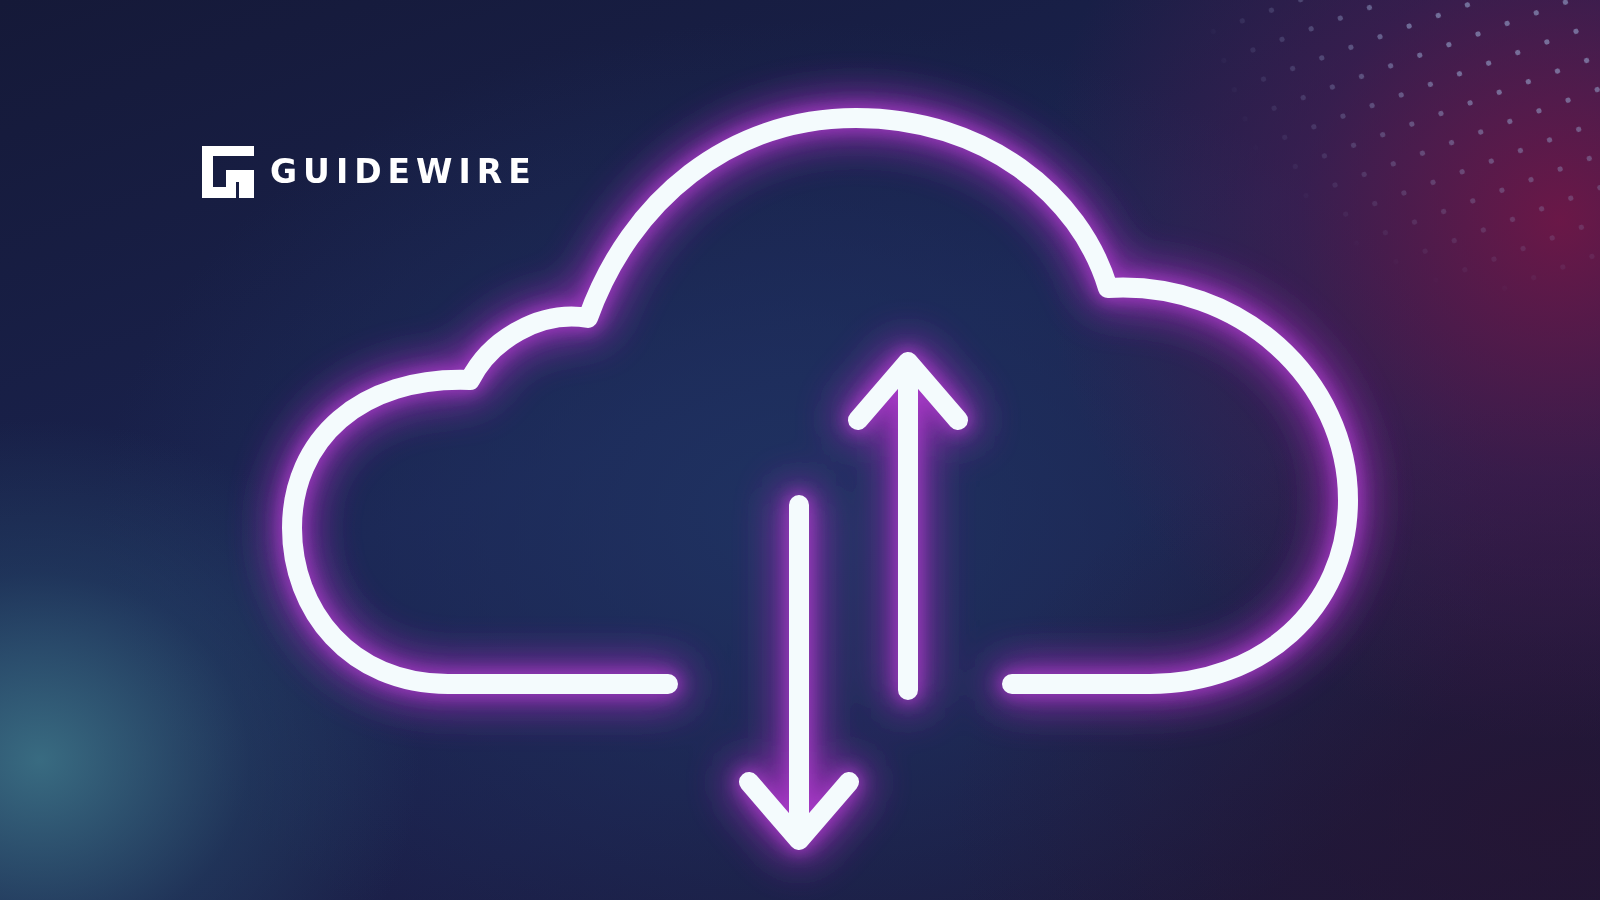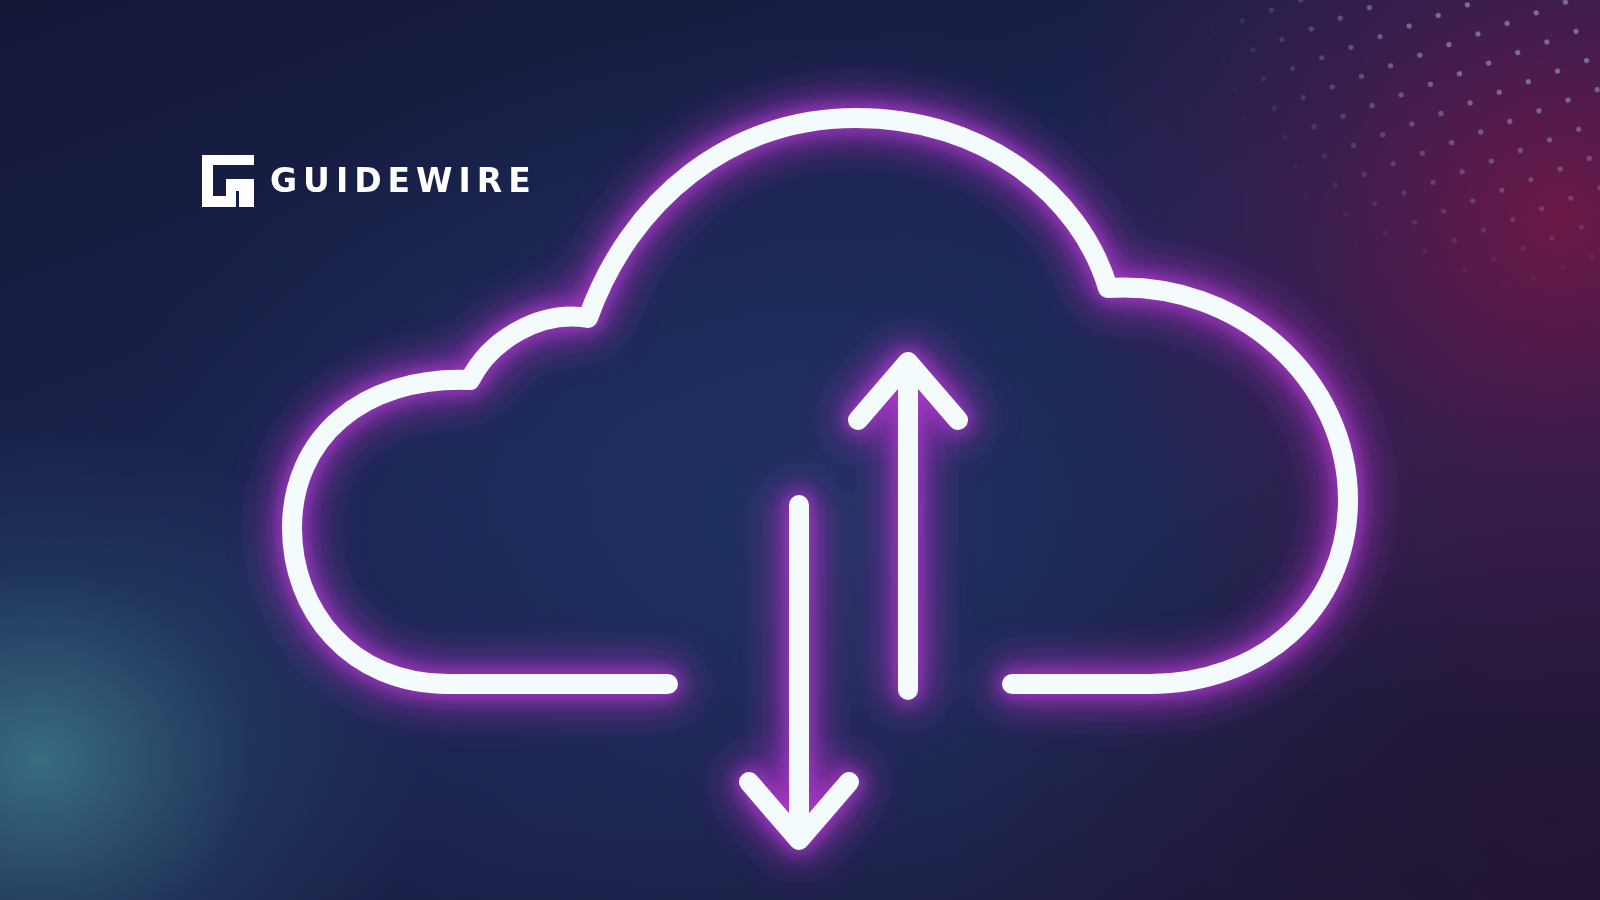--- a/index.html
+++ b/index.html
@@ -14,21 +14,21 @@
   }
   .dots { position:absolute; left:1150px; top:-40px; width:520px; height:520px;
     background-image: radial-gradient(circle, rgba(150,165,205,0.75) 2.3px, rgba(0,0,0,0) 3px);
     background-size: 31px 31px;
     transform: rotate(-20deg);
     -webkit-mask-image: radial-gradient(ellipse 420px 420px at 460px 60px, #000 30%, rgba(0,0,0,0) 80%);
     mask-image: radial-gradient(ellipse 420px 420px at 460px 60px, #000 30%, rgba(0,0,0,0) 80%);
     opacity:0.8;
   }
   .art { position:absolute; left:0; top:0; }
-  .logo { position:absolute; left:202px; top:155px; height:52px; display:flex; align-items:center; }
+  .logo { position:absolute; left:202px; top:146px; height:52px; display:flex; align-items:center; }
   .logo-mark { width:52px; height:52px; position:relative; }
   .logo-text { margin-left:16px; color:#ffffff; font-family:"DejaVu Sans", sans-serif; font-weight:bold;
     font-size:33px; letter-spacing:6px; line-height:52px; }
 </style>
 </head>
 <body>
 
 <div class="stage">
   <div class="dots"></div>
 

